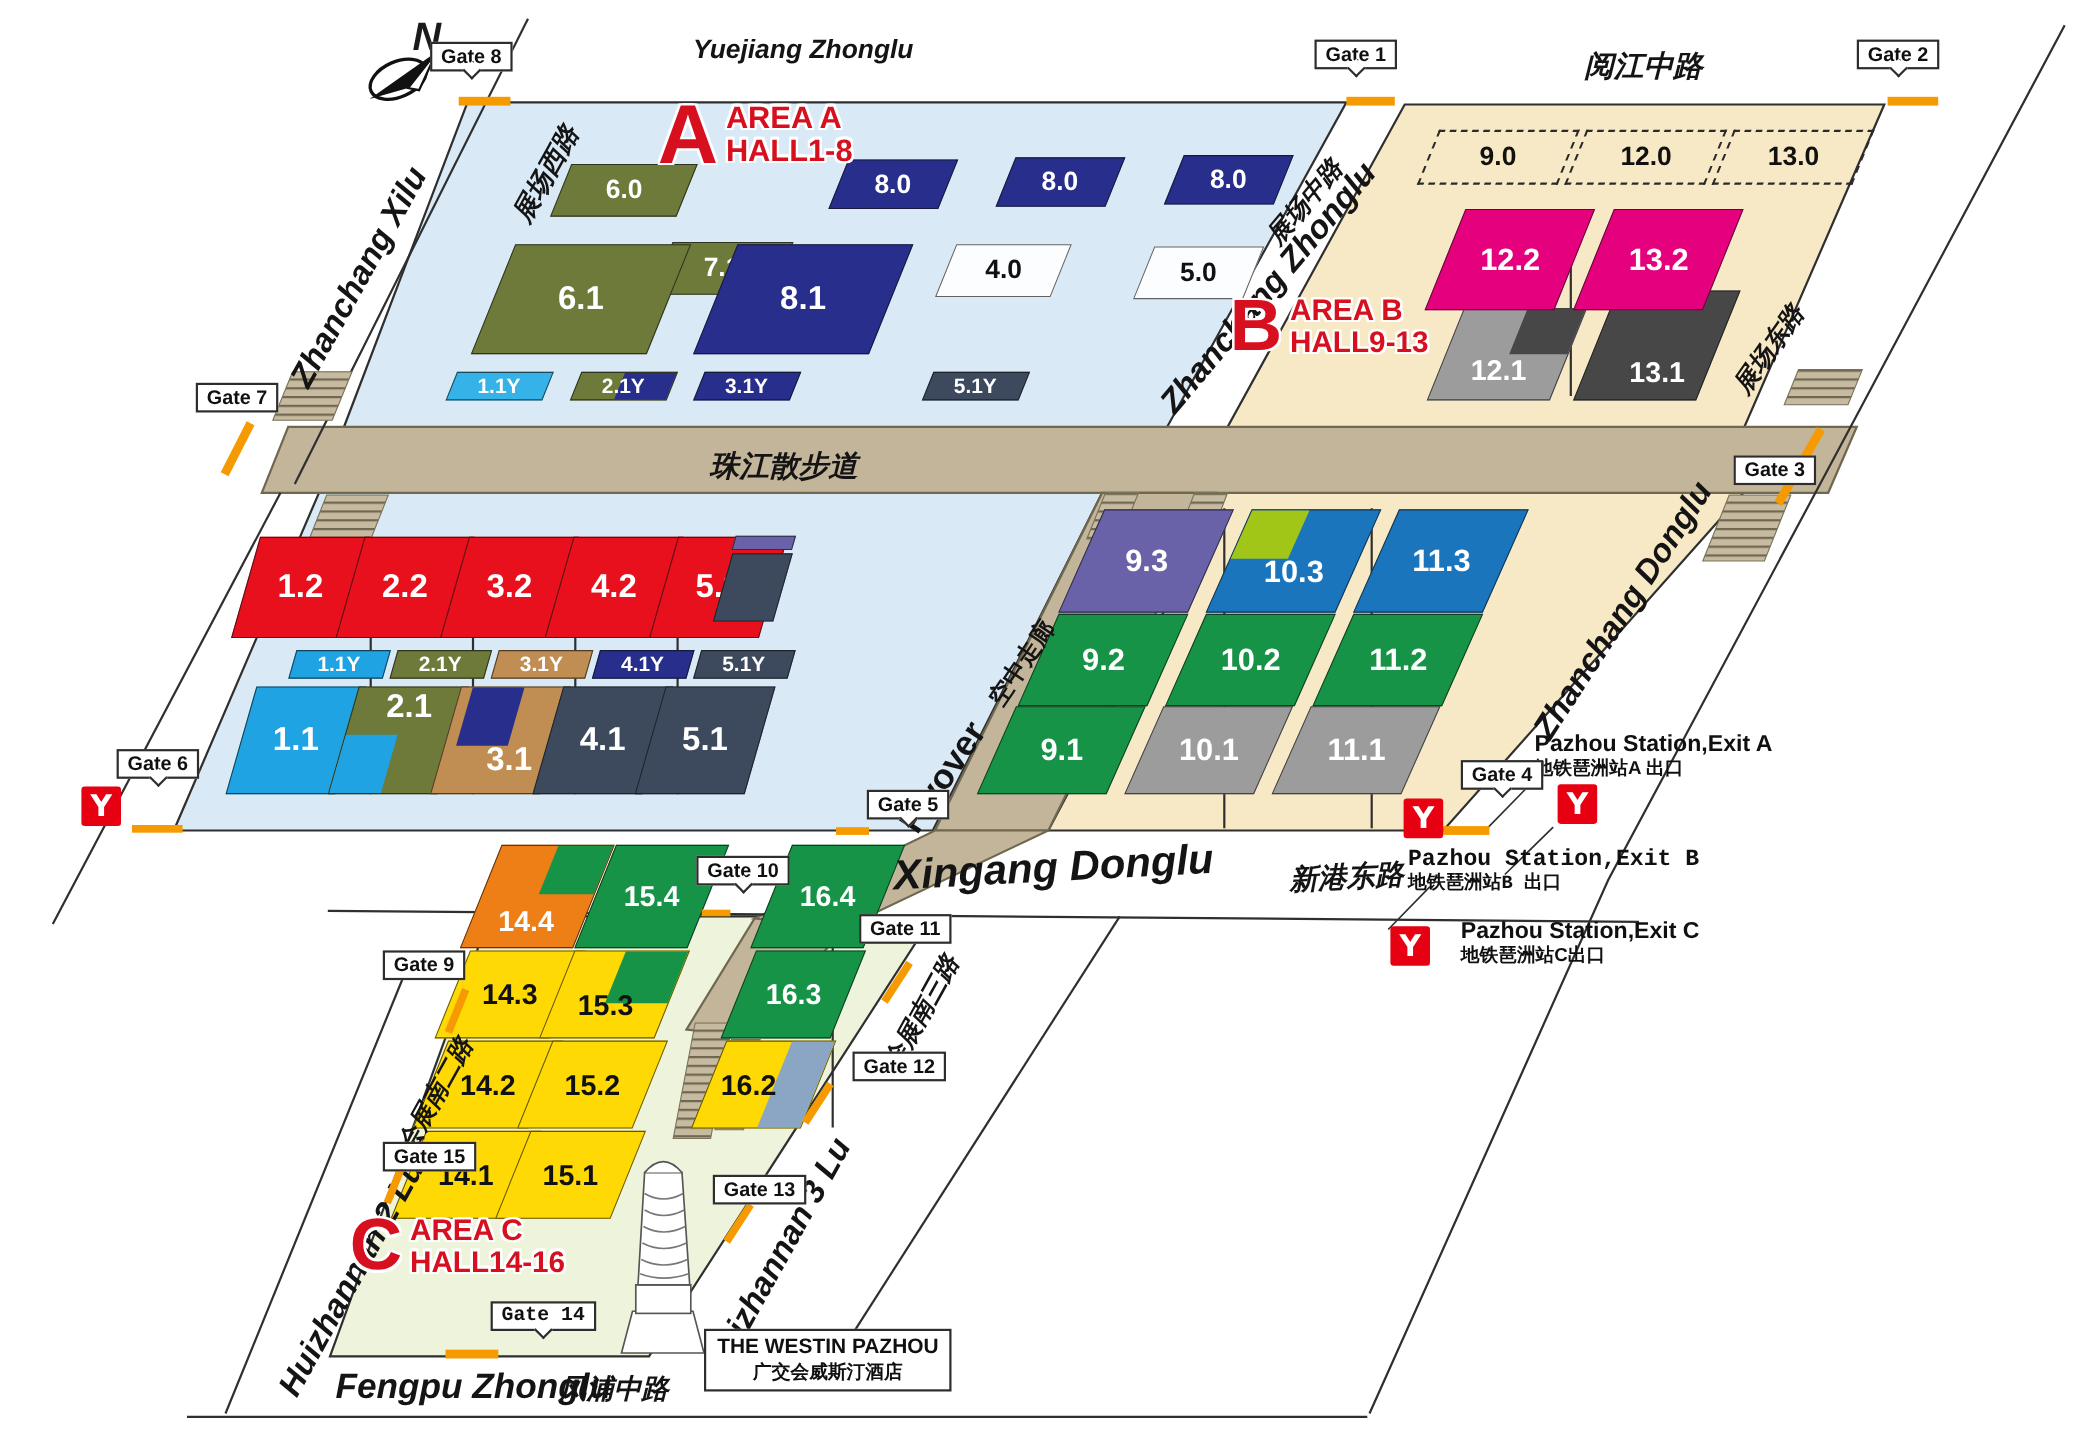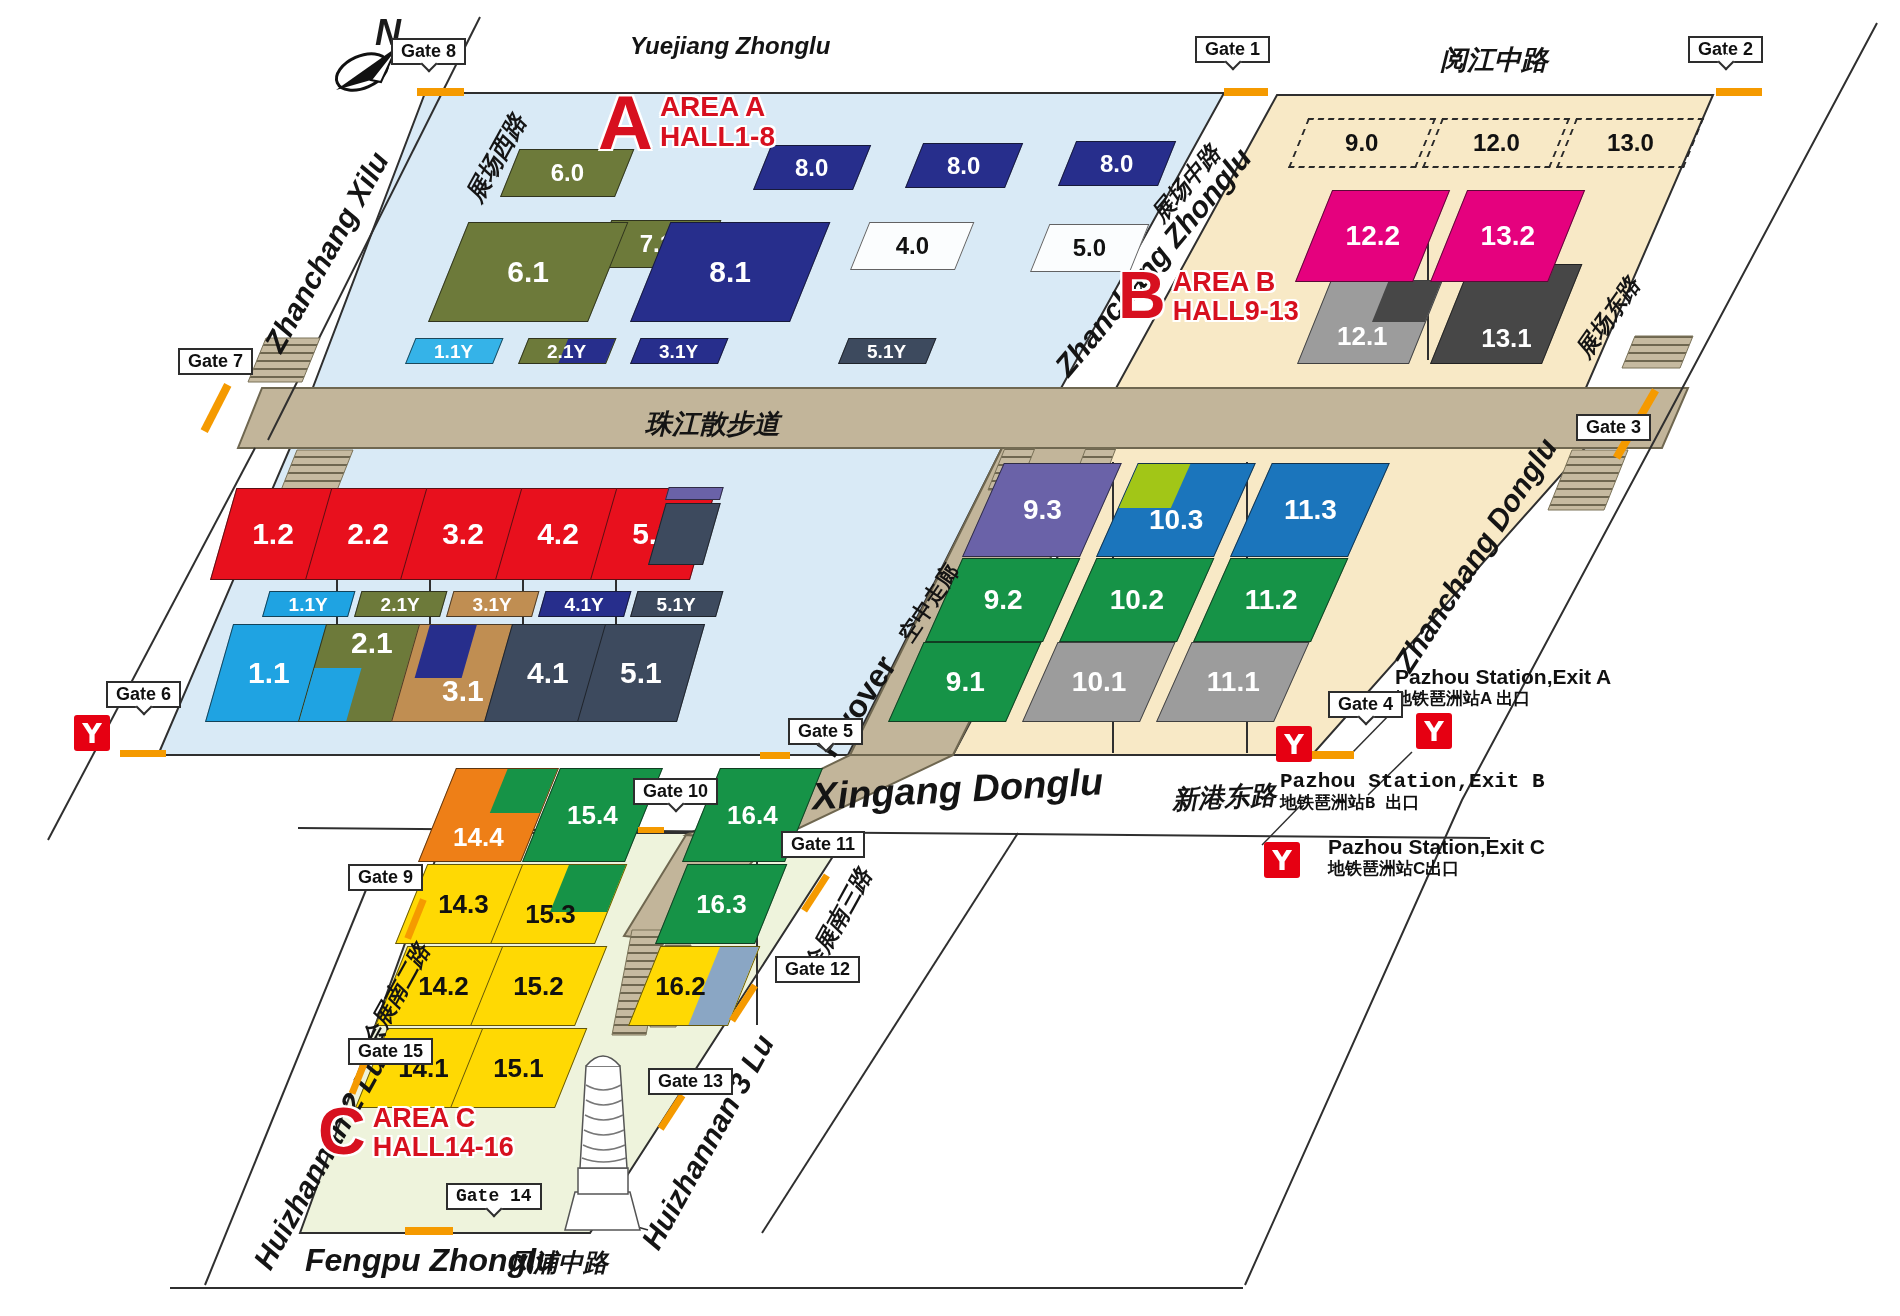--- a/index.html
+++ b/index.html
@@ -390,13 +390,17 @@
   </div>
   <div class="station" style="left:1280px;top:769px;font-family:Liberation Mono, monospace;">
     <span class="en">Pazhou Station,Exit B</span>
     <span class="cn2">地铁琶洲站B 出口</span>
   </div>
   <div class="station" style="left:1328px;top:834px;">
     <span class="en">Pazhou Station,Exit C</span>
     <span class="cn2">地铁琶洲站C出口</span>
   </div>
 
+  <div class="westin" style="left:640px;top:1208px;">
+    <span class="en">THE WESTIN PAZHOU</span>
+    <span class="cn2">广交会威斯汀酒店</span>
+  </div>
 </div>
 
 </body></html>

